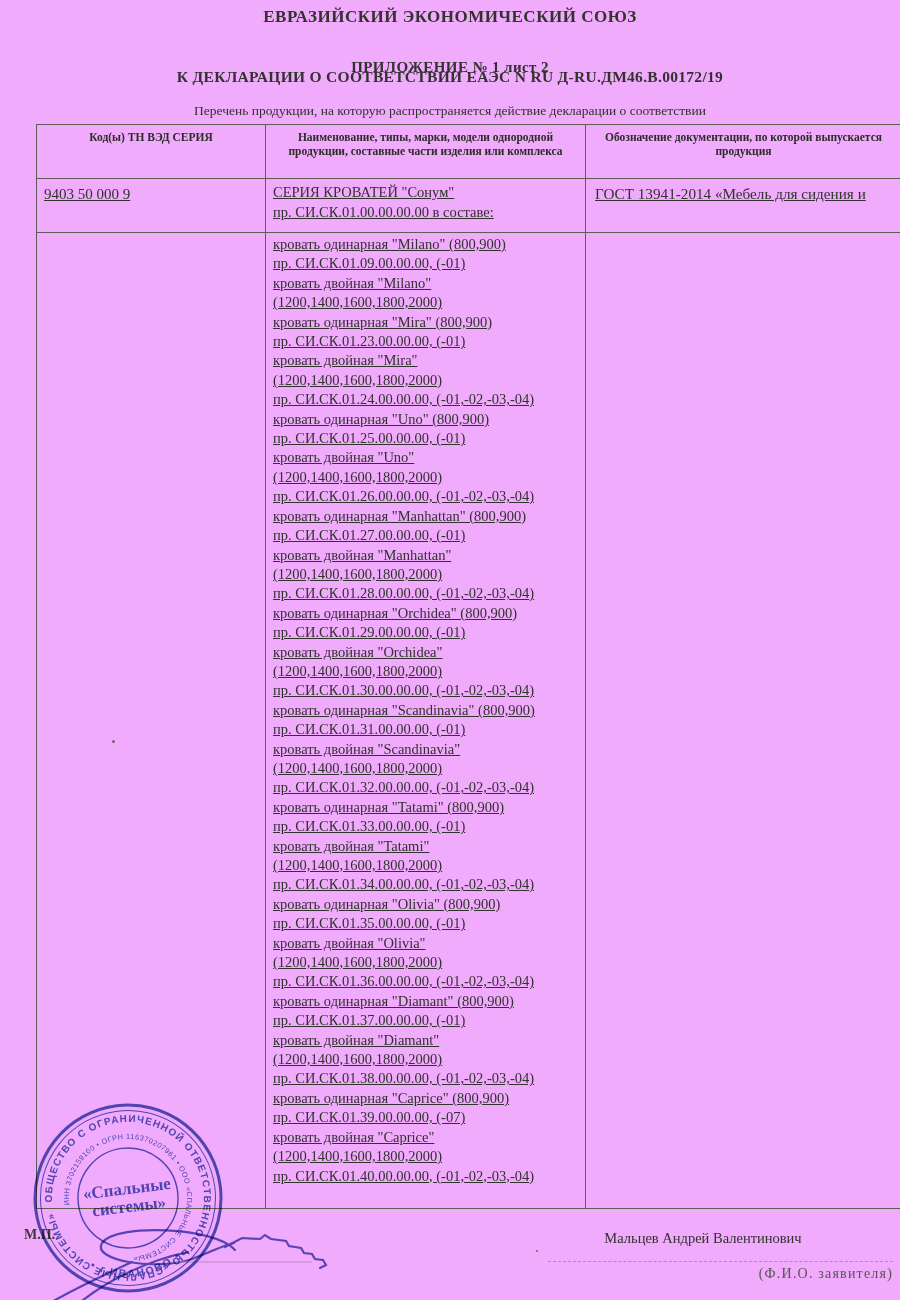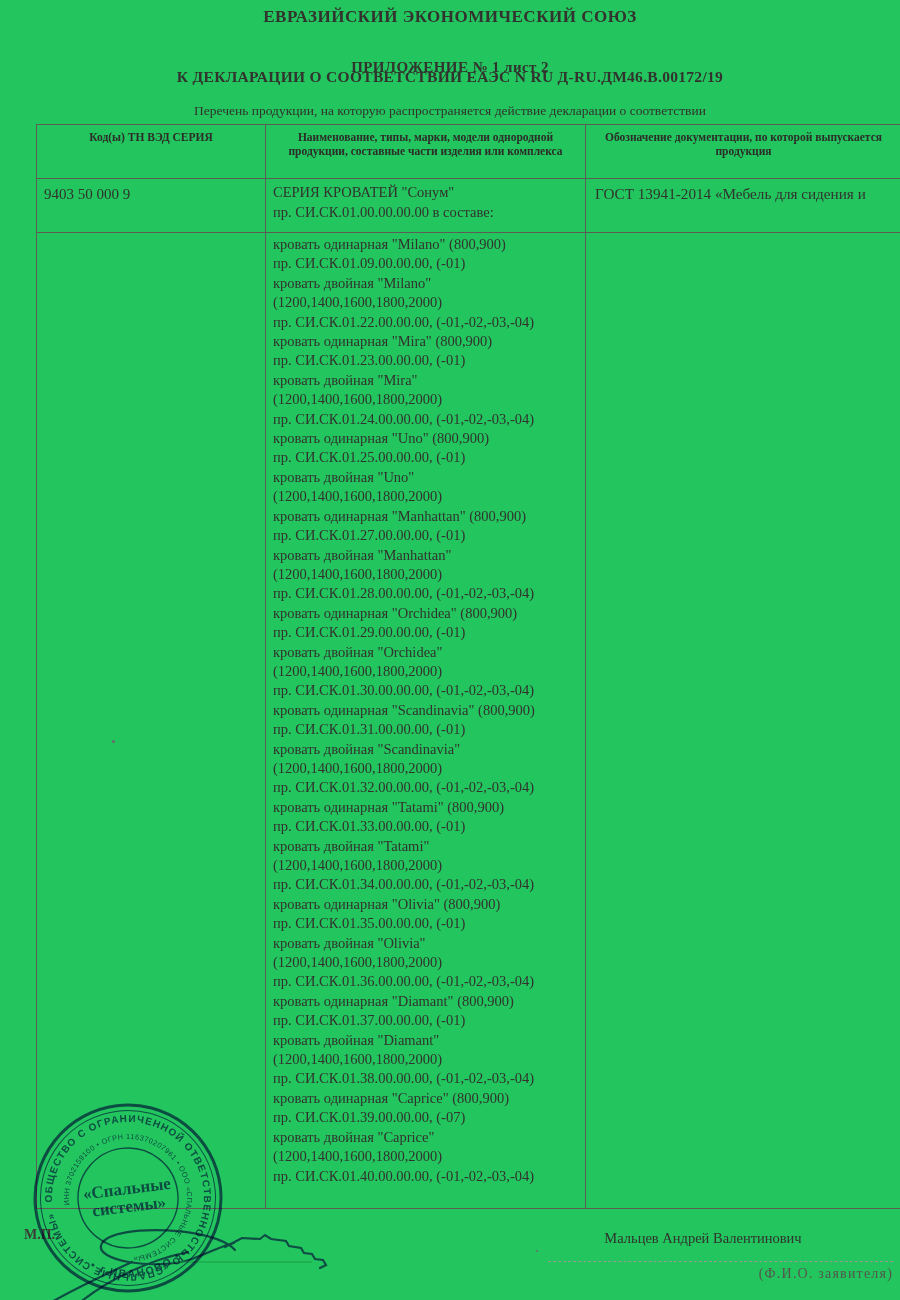--- a/index.html
+++ b/index.html
@@ -1,38 +1,38 @@
 <!DOCTYPE html>
 <html><head>
 <meta charset="utf-8">
 <style>
   html,body { margin:0; padding:0; background:#e8e8e6; }
   .page {
     position:relative; width:900px; height:1300px; margin:0 auto;
-    background:#22c55e; overflow:hidden;
+    background:#f0abfc; overflow:hidden;
     font-family:"Liberation Serif", serif; color:#32322e;
   }
   .abs { position:absolute; }
   .ctr { left:0; width:900px; text-align:center; }
   .t1 { top:7px;  font-size:17px;   font-weight:bold; letter-spacing:.5px; }
   .t2 { top:40px; font-size:15px;   font-weight:bold; letter-spacing:.4px;margin-top:19px; }
   .t3 { top:68px; font-size:15.5px; font-weight:bold; letter-spacing:.3px; }
   .subtitle { top:103px; font-size:13.5px; }
 
   
   .tbl { left:36px; top:124px; width:864px; height:1084px;
          border-top:1.5px solid #5d5d55; border-left:1.5px solid #5d5d55; }
   .trow { display:flex; }
   .cell { box-sizing:border-box; border-right:1.5px solid #5d5d55; border-bottom:1.5px solid #5d5d55; overflow:hidden; }
   .c1 { width:229px; } .c2 { width:320px; } .c3 { width:315px; border-right:none; }
   .hrow .cell { height:54px; }
   .r1  .cell { height:54px; }
   .r2  .cell { height:976px; }
   .hcell { font-weight:bold; font-size:11.5px; line-height:13.5px; text-align:center; padding:6px 10px 0 10px; color:#2c2c28; }
-  .bcell { font-size:14.5px; line-height:19.5px; padding:4px 4px 0 7px; }
+  .bcell { font-size:14.5px; line-height:19.5px; padding:4px 4px 0 7px;text-decoration:underline; }
   .code-cell { font-size:15px; padding-top:6px; }
   .doc-cell { font-size:15.2px; line-height:21px; padding-left:9px; }
   .products-cell { padding-top:2px; line-height:19.4px; }
   .line { white-space:nowrap; }
   .r2 .line { line-height:19.4px; }
 
   
   .mp { left:24px; top:1227px; font-size:14px; font-weight:bold; color:#3c3c36; }
   .applicant { left:548px; top:1230px; width:310px; text-align:center; font-size:14.5px; }
   .sig-rule { left:548px; top:1261px; width:345px; height:0; border-top:1px dashed #9a9a92; }
@@ -71,30 +71,30 @@
           <div class="line">ГОСТ 13941-2014 «Мебель для сидения и</div>
         </div>
     </div>
     <div class="trow r2">
       <div class="cell c1"></div>
       <div class="cell c2 bcell products-cell">
           <div class="line">кровать одинарная "Milano" (800,900)</div>
           <div class="line">пр. СИ.СК.01.09.00.00.00, (-01)</div>
           <div class="line">кровать двойная "Milano"</div>
           <div class="line">(1200,1400,1600,1800,2000)</div>
-          <div class="line">пр. СИ.СК.01.22.00.00.00, (-01,-02,-03,-04)</div>
           <div class="line">кровать одинарная "Mira" (800,900)</div>
           <div class="line">пр. СИ.СК.01.23.00.00.00, (-01)</div>
           <div class="line">кровать двойная "Mira"</div>
           <div class="line">(1200,1400,1600,1800,2000)</div>
           <div class="line">пр. СИ.СК.01.24.00.00.00, (-01,-02,-03,-04)</div>
           <div class="line">кровать одинарная "Uno" (800,900)</div>
           <div class="line">пр. СИ.СК.01.25.00.00.00, (-01)</div>
           <div class="line">кровать двойная "Uno"</div>
           <div class="line">(1200,1400,1600,1800,2000)</div>
+          <div class="line">пр. СИ.СК.01.26.00.00.00, (-01,-02,-03,-04)</div>
           <div class="line">кровать одинарная "Manhattan" (800,900)</div>
           <div class="line">пр. СИ.СК.01.27.00.00.00, (-01)</div>
           <div class="line">кровать двойная "Manhattan"</div>
           <div class="line">(1200,1400,1600,1800,2000)</div>
           <div class="line">пр. СИ.СК.01.28.00.00.00, (-01,-02,-03,-04)</div>
           <div class="line">кровать одинарная "Orchidea" (800,900)</div>
           <div class="line">пр. СИ.СК.01.29.00.00.00, (-01)</div>
           <div class="line">кровать двойная "Orchidea"</div>
           <div class="line">(1200,1400,1600,1800,2000)</div>
           <div class="line">пр. СИ.СК.01.30.00.00.00, (-01,-02,-03,-04)</div>

